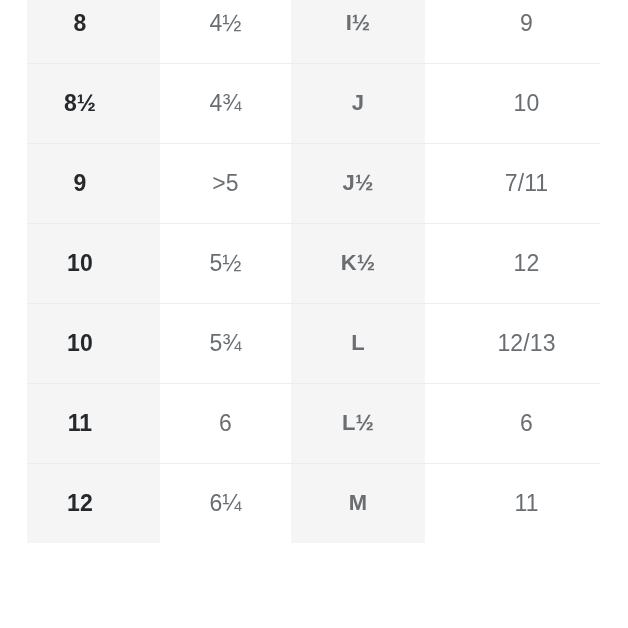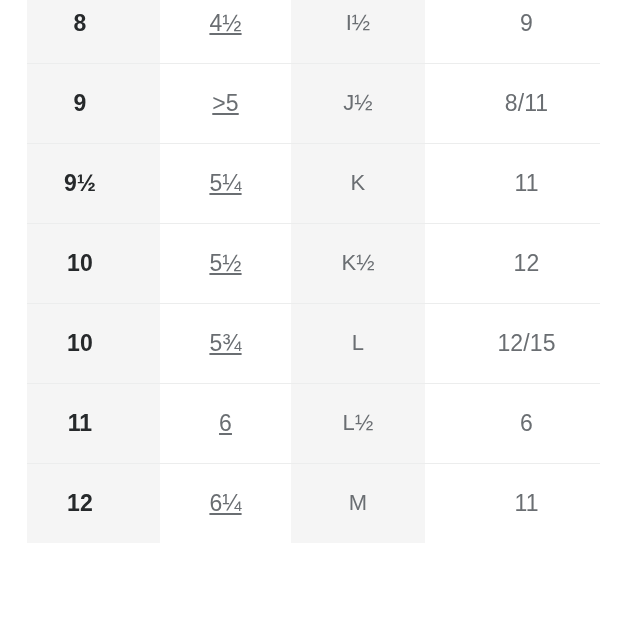--- a/index.html
+++ b/index.html
@@ -88,25 +88,24 @@
   
   .t-us {
     font-size: 23px;
     font-weight: 700;
     color: #26292b;
   }
   .t-uk {
     font-size: 23px;
     font-weight: 400;
     color: #6a6e72;
-    text-decoration: underline;
   }
   .t-eu {
     font-size: 22px;
-    font-weight: 400;
+    font-weight: 700;
     color: #6a6e72;
   }
   .t-cm {
     font-size: 23px;
     font-weight: 400;
     color: #6a6e72;
   }
 </style>
 </head>
 <body>
@@ -120,42 +119,42 @@
         <col class="c4">
     </colgroup>
     <tbody>
         <tr>
           <td class="col1 shaded"><span class="cell-text t-us">8</span></td>
           <td class="col2"><span class="cell-text t-uk">4½</span></td>
           <td class="col3 shaded"><span class="cell-text t-eu">I½</span></td>
           <td class="col4"><span class="cell-text t-cm">9</span></td>
         </tr>
         <tr>
+          <td class="col1 shaded"><span class="cell-text t-us">8½</span></td>
+          <td class="col2"><span class="cell-text t-uk">4¾</span></td>
+          <td class="col3 shaded"><span class="cell-text t-eu">J</span></td>
+          <td class="col4"><span class="cell-text t-cm">10</span></td>
+        </tr>
+        <tr>
           <td class="col1 shaded"><span class="cell-text t-us">9</span></td>
           <td class="col2"><span class="cell-text t-uk">&gt;5</span></td>
           <td class="col3 shaded"><span class="cell-text t-eu">J½</span></td>
-          <td class="col4"><span class="cell-text t-cm">8/11</span></td>
-        </tr>
-        <tr>
-          <td class="col1 shaded"><span class="cell-text t-us">9½</span></td>
-          <td class="col2"><span class="cell-text t-uk">5¼</span></td>
-          <td class="col3 shaded"><span class="cell-text t-eu">K</span></td>
-          <td class="col4"><span class="cell-text t-cm">11</span></td>
+          <td class="col4"><span class="cell-text t-cm">7/11</span></td>
         </tr>
         <tr>
           <td class="col1 shaded"><span class="cell-text t-us">10</span></td>
           <td class="col2"><span class="cell-text t-uk">5½</span></td>
           <td class="col3 shaded"><span class="cell-text t-eu">K½</span></td>
           <td class="col4"><span class="cell-text t-cm">12</span></td>
         </tr>
         <tr>
           <td class="col1 shaded"><span class="cell-text t-us">10</span></td>
           <td class="col2"><span class="cell-text t-uk">5¾</span></td>
           <td class="col3 shaded"><span class="cell-text t-eu">L</span></td>
-          <td class="col4"><span class="cell-text t-cm">12/15</span></td>
+          <td class="col4"><span class="cell-text t-cm">12/13</span></td>
         </tr>
         <tr>
           <td class="col1 shaded"><span class="cell-text t-us">11</span></td>
           <td class="col2"><span class="cell-text t-uk">6</span></td>
           <td class="col3 shaded"><span class="cell-text t-eu">L½</span></td>
           <td class="col4"><span class="cell-text t-cm">6</span></td>
         </tr>
         <tr>
           <td class="col1 shaded"><span class="cell-text t-us">12</span></td>
           <td class="col2"><span class="cell-text t-uk">6¼</span></td>

